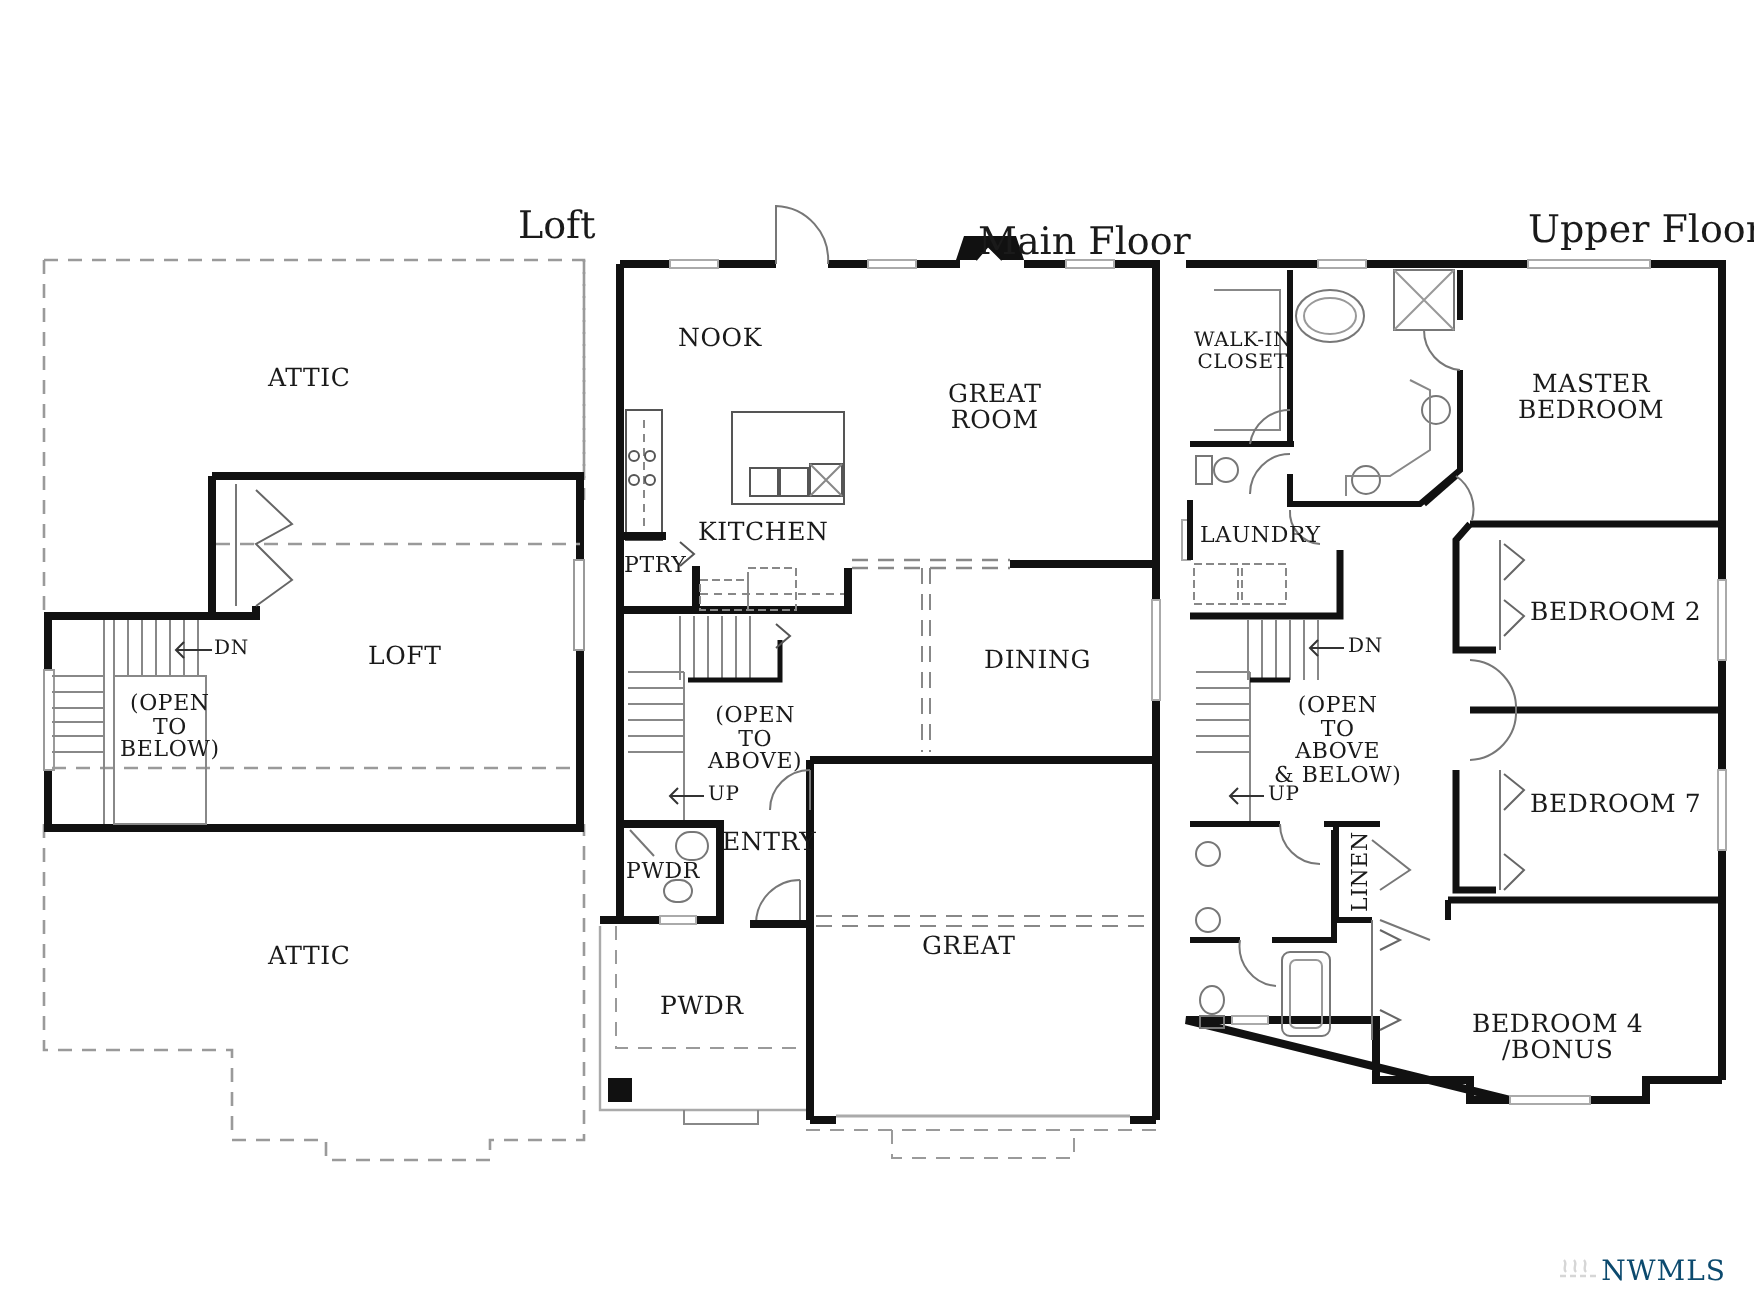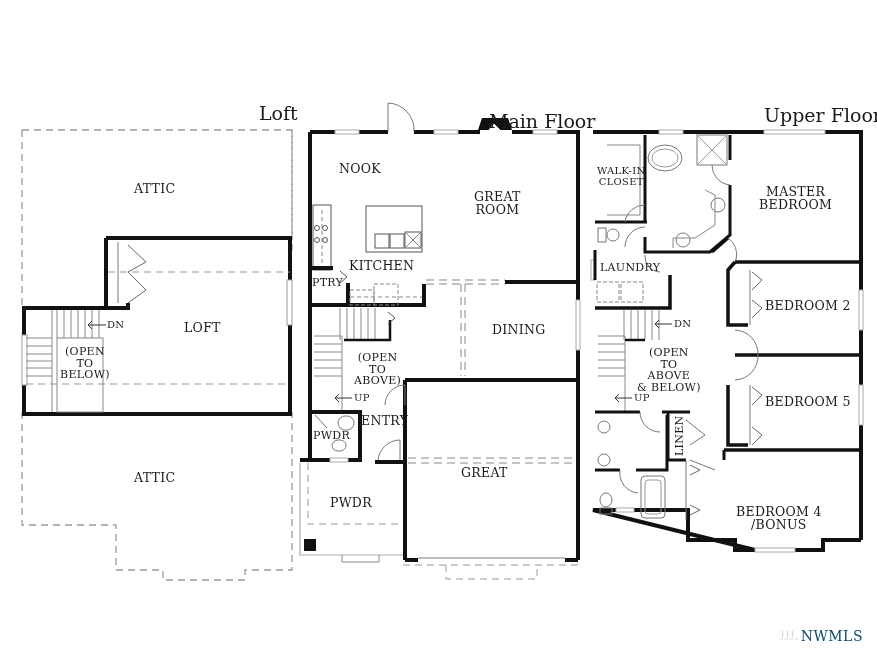--- a/index.html
+++ b/index.html
@@ -284,21 +284,21 @@
 <div class="lbl small" style="left:600px; top:262px;">LAUNDRY</div>
 <div class="lbl room" style="left:765px; top:299px;">BEDROOM 2</div>
 <div class="lbl tiny" style="left:674px; top:319px;">DN</div>
 <div class="lbl small" style="left:637px; top:347px;">
   <div>(OPEN</div>
   <div>TO</div>
   <div>ABOVE</div>
   <div>&amp; BELOW)</div>
 </div>
 <div class="lbl tiny" style="left:634px; top:393px;">UP</div>
-<div class="lbl room" style="left:765px; top:395px;">BEDROOM 5</div>
+<div class="lbl room" style="left:765px; top:395px;">BEDROOM 7</div>
 <div class="lbl linen" style="left:660px; top:430px;">LINEN</div>
 <div class="lbl room" style="left:736px; top:505px;">
   <div>BEDROOM 4</div>
   <div>/BONUS</div>
 </div>
 
 <div class="watermark">
   <svg class="wm-icon" viewBox="0 0 20 12">
     <path d="M3 1 C5 3 2 5 4 7 M8 1 C10 3 7 5 9 7 M13 1 C15 3 12 5 14 7" stroke="#d6d6d6" fill="none" stroke-width="1.2"></path>
     <path d="M1 9 H19" stroke="#d6d6d6" stroke-width="1.2" stroke-dasharray="3 2"></path>

